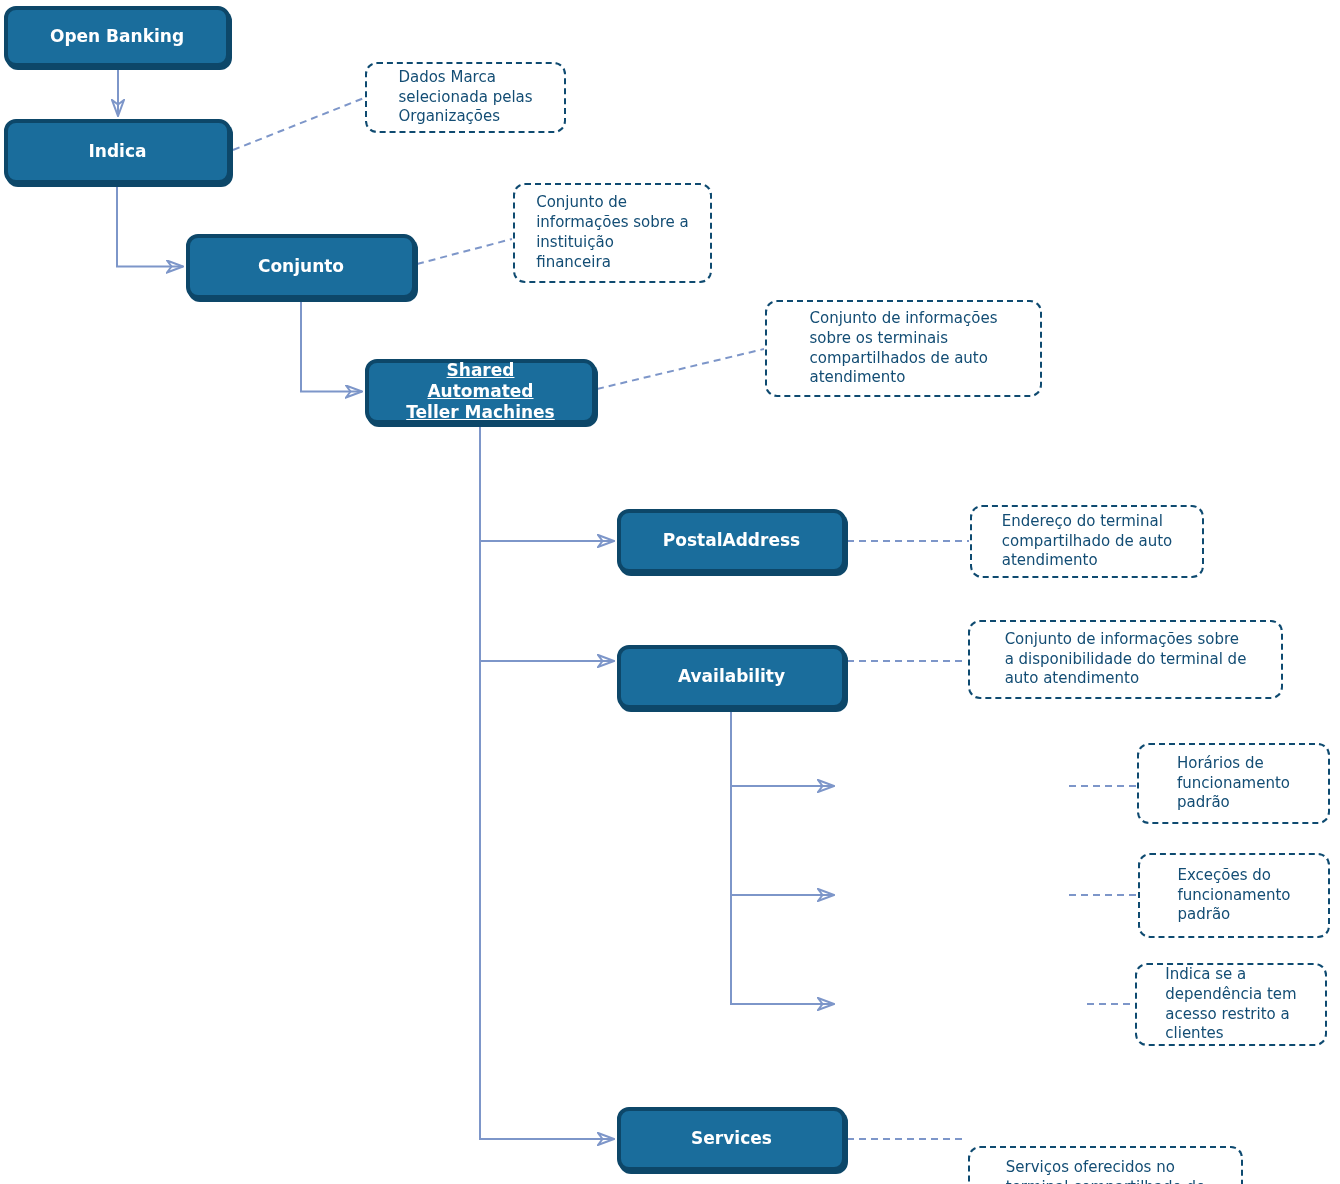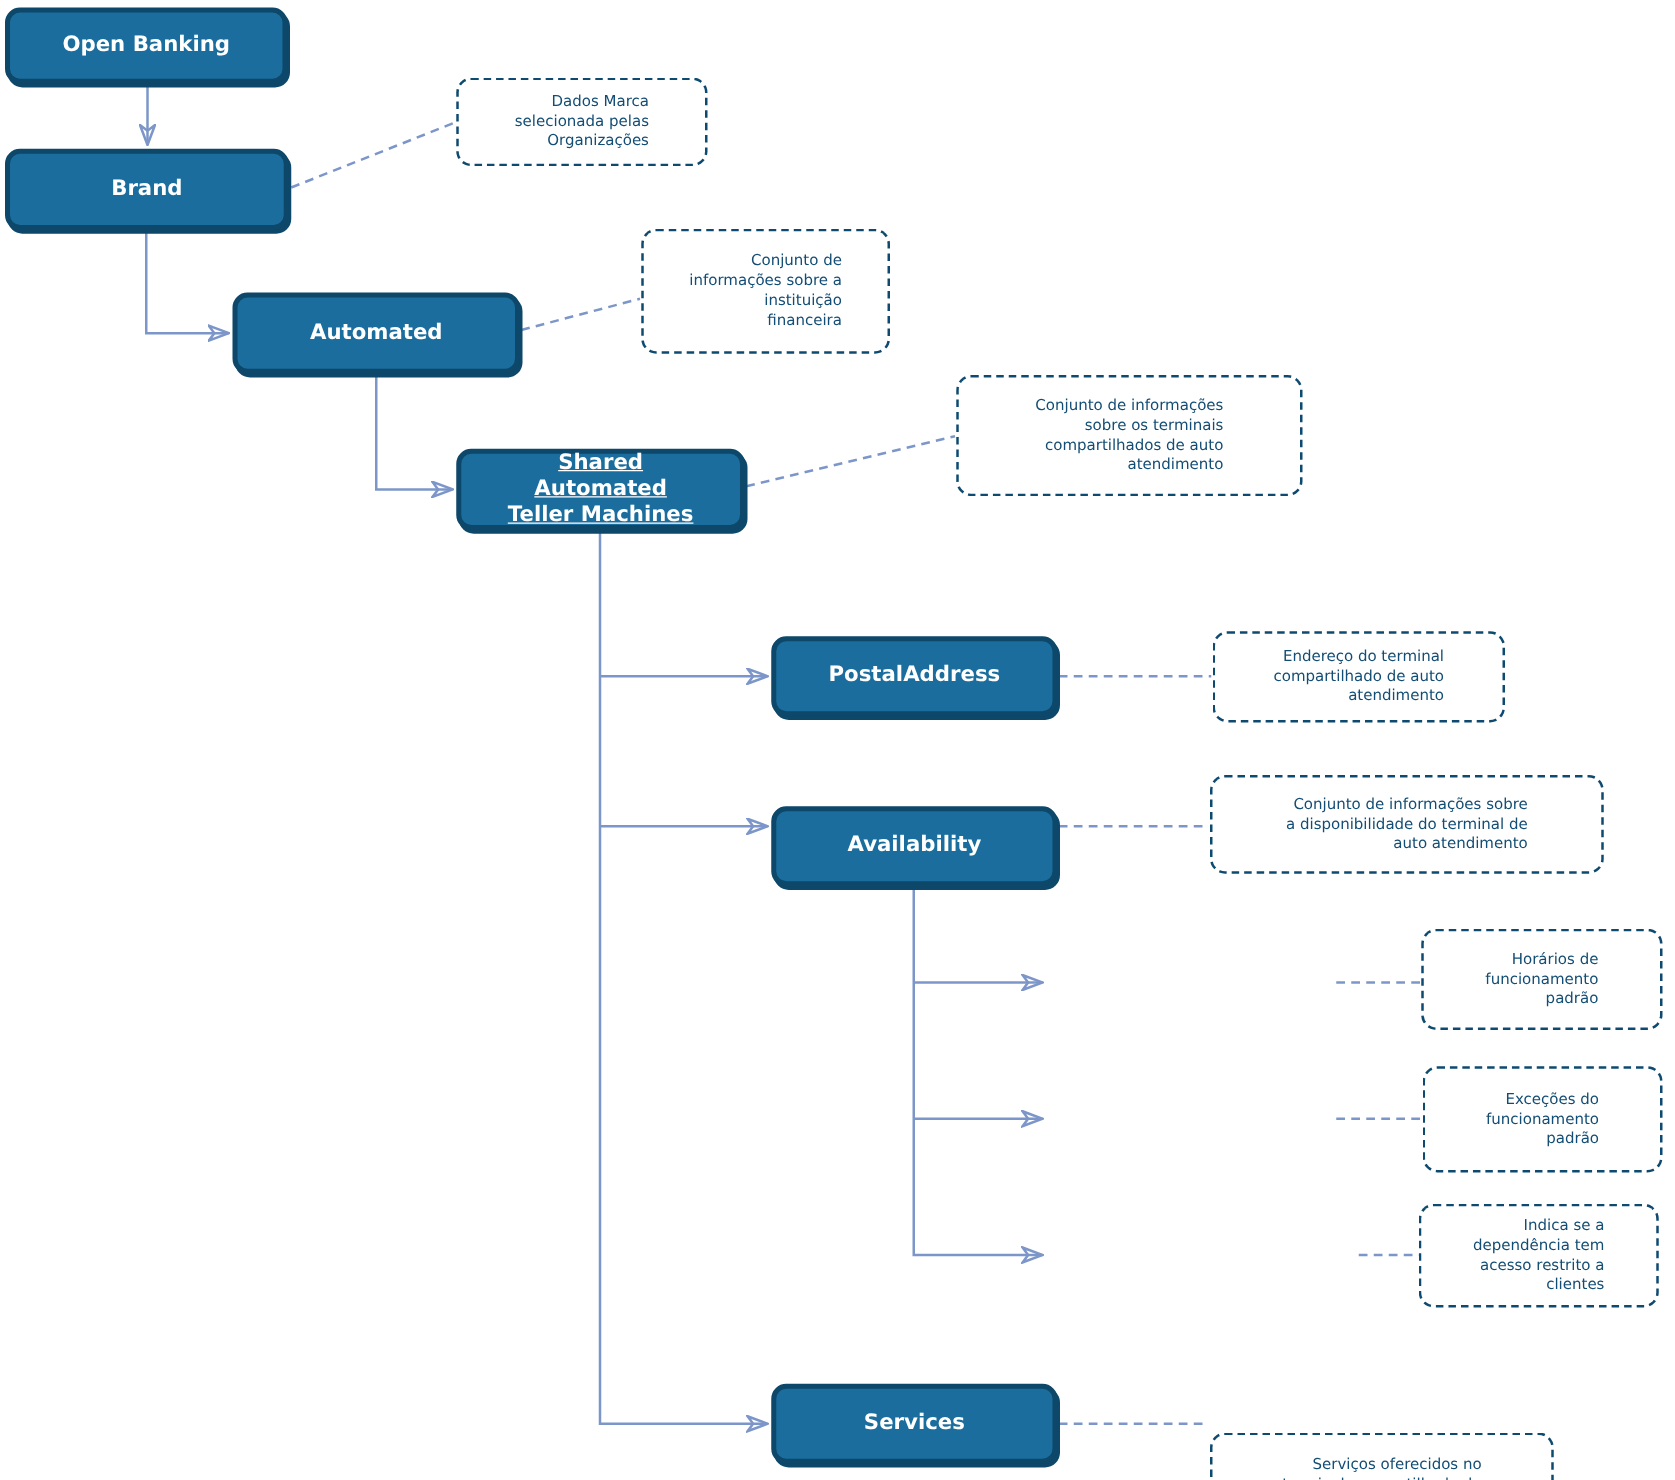--- a/index.html
+++ b/index.html
@@ -44,26 +44,26 @@
     text-align: center;
     white-space: pre-line;
     padding: 2px 22px;
   }
   .note {
     position: absolute;
     background: var(--background);
     border: 2px dashed var(--note-border);
     border-radius: 12px;
     color: var(--note-text);
-    font-size: 12px;
+    font-size: 15px;
     line-height: 1.33;
     display: flex;
     align-items: center;
     justify-content: center;
-    text-align: right;
+    text-align: left;
     white-space: pre-line;
     padding: 2px 6px;
   }
 </style>
 </head>
 <body>
 
 <div id="canvas">
 
   <svg id="edges" viewBox="0 0 1340 1184" xmlns="http://www.w3.org/2000/svg">
@@ -89,23 +89,23 @@
     <path class="dashed" d="M847,541 L969,541"></path>
     <path class="dashed" d="M847,661 L967,661"></path>
     <path class="dashed" d="M1069,786 L1136,786"></path>
     <path class="dashed" d="M1069,895 L1137,895"></path>
     <path class="dashed" d="M1087,1004 L1137,1004"></path>
     <path class="dashed" d="M847,1139 L967,1139"></path>
   </svg>
 
   <div class="node" style="left:4px; top:6px; width:226px; height:61px;">Open Banking</div>
 
-  <div class="node" style="left:4px; top:119px; width:227px; height:65px;">Brand</div>
+  <div class="node" style="left:4px; top:119px; width:227px; height:65px;">Indica</div>
 
-  <div class="node" style="left:186px; top:234px; width:230px; height:65px;">Automated</div>
+  <div class="node" style="left:186px; top:234px; width:230px; height:65px;">Conjunto</div>
 
   <div class="node" style="left:365px; top:359px; width:231px; height:65px;text-decoration:underline;">Shared Automated
 Teller Machines</div>
 
   <div class="node" style="left:617px; top:509px; width:229px; height:64px;">PostalAddress</div>
 
   <div class="node" style="left:617px; top:645px; width:229px; height:64px;">Availability</div>
 
 
 

